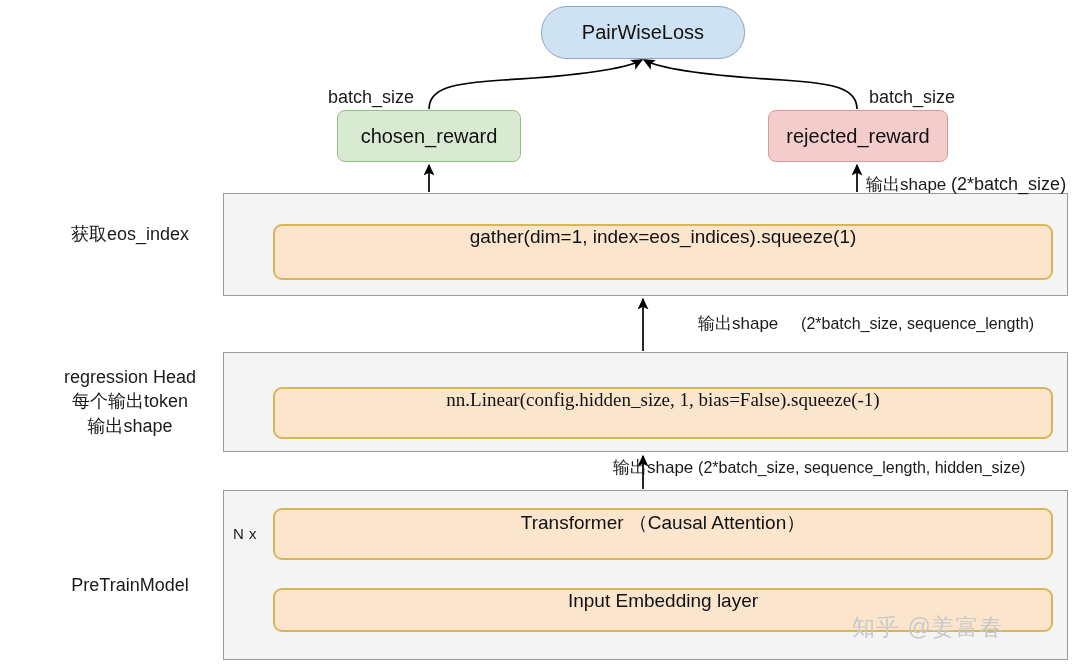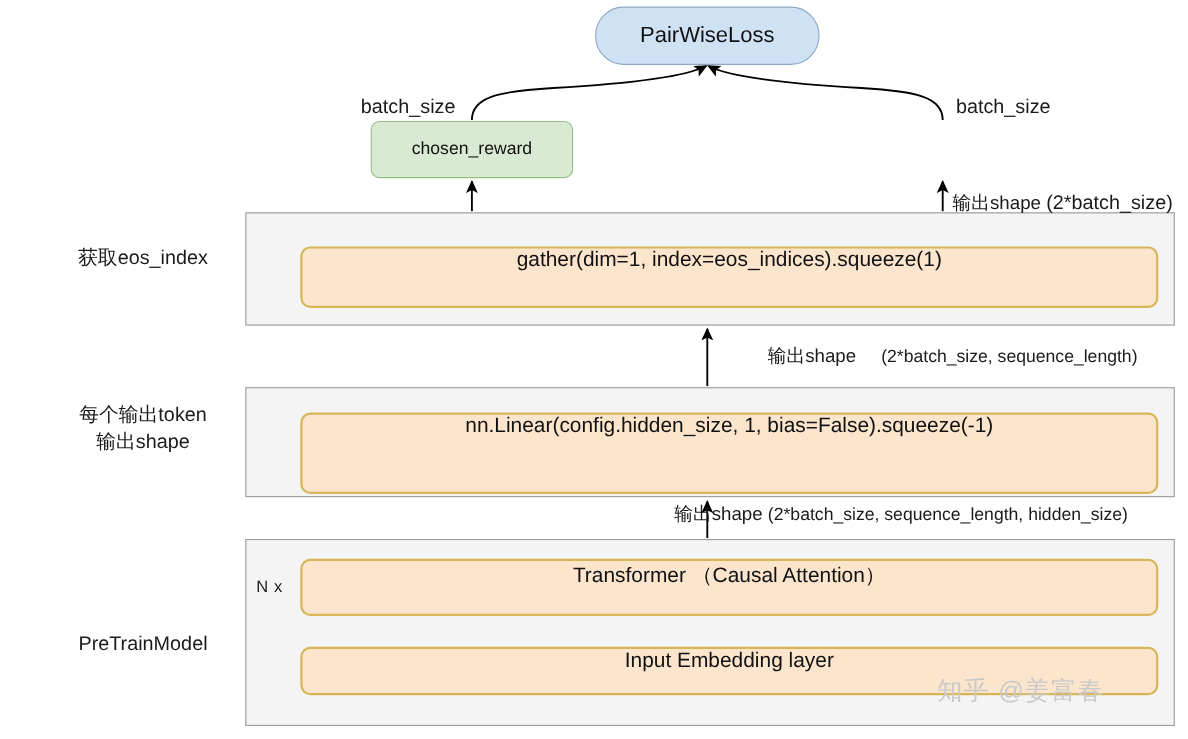--- a/index.html
+++ b/index.html
@@ -45,21 +45,21 @@
     background: #cfe2f3;
     border: 1px solid #8aa8c4;
     border-radius: 26px;
     font-size: 20px;
     color: #111;
   }
   
   .reward-node {
     height: 52px;
     border-radius: 8px;
-    font-size: 16px;
+    font-size: 20px;
     color: #111;
   }
   .chosen-node {
     left: 304px;
     top: 110px;
     width: 184px;
     background: #d9ead3;
     border: 1px solid #93bf83;
   }
   .rejected-node {
@@ -87,21 +87,21 @@
     align-items: flex-start;
     justify-content: center;
     background: #fce5cd;
     border: 2px solid #d6b656;
     border-radius: 9px;
     font-size: 19px;
     color: #111;
     text-align: center;
   }
   .op-gather { left: 240px; top: 224px; width: 780px; height: 56px; }
-  .op-linear { left: 240px; top: 375px; width: 780px; height: 74px; }
+  .op-linear { left: 240px; top: 387px; width: 780px; height: 52px; font-family: Liberation Serif, serif; }
   .op-transformer { left: 240px; top: 508px; width: 780px; height: 52px; }
   .op-embedding { left: 240px; top: 588px; width: 780px; height: 44px; }
   
   .label {
     position: absolute;
     font-size: 18px;
     color: #1a1a1a;
     white-space: nowrap;
     line-height: 1.3;
   }
@@ -166,34 +166,38 @@
   </svg>
 
   <div class="node loss-node">
     <span>PairWiseLoss</span>
   </div>
 
   <div class="node reward-node chosen-node">
     <span>chosen_reward</span>
   </div>
 
+  <div class="node reward-node rejected-node">
+    <span>rejected_reward</span>
+  </div>
 
   <div class="stage stage-gather"></div>
   <div class="op-box op-gather">
     <span>gather(dim=1, index=eos_indices).squeeze(1)</span>
   </div>
   <div class="row-label row-lbl-gather">
     <div>获取eos_index</div>
   </div>
 
   <div class="stage stage-head"></div>
   <div class="op-box op-linear">
     <span>nn.Linear(config.hidden_size, 1, bias=False).squeeze(-1)</span>
   </div>
   <div class="row-label row-lbl-head">
+    <div>regression Head</div>
     <div>每个输出token</div>
     <div>输出shape</div>
   </div>
 
   <div class="stage stage-pre"></div>
   <div class="op-box op-transformer">
     <span>Transformer （Causal Attention）</span>
   </div>
   <div class="op-box op-embedding">
     <span>Input Embedding layer</span>

